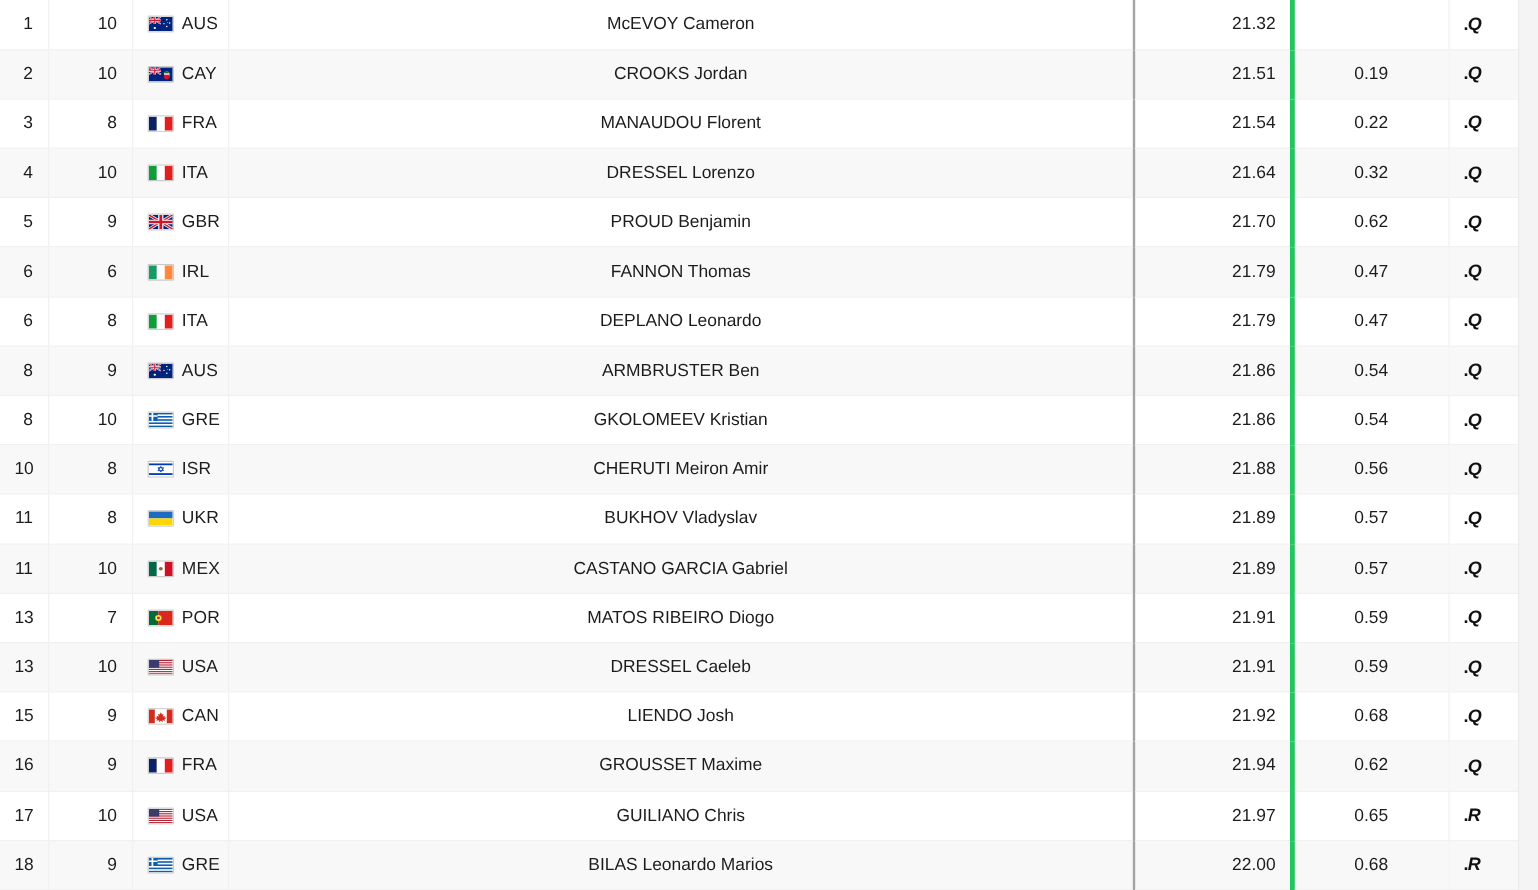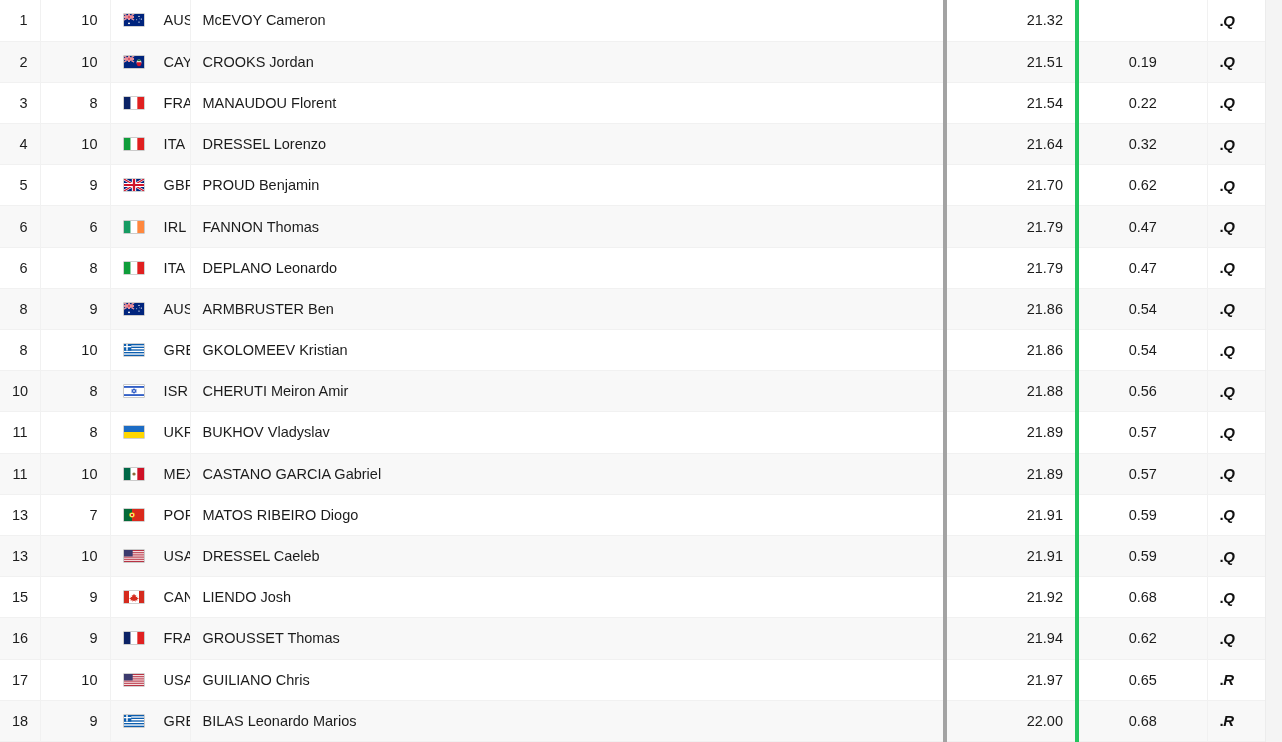--- a/index.html
+++ b/index.html
@@ -58,26 +58,26 @@
   col.c-lane  { width: 70px; }
   col.c-nat   { width: 80px; }
   col.c-name  { width: 755px; }
   col.c-time  { width: 132px; }
   col.c-gap   { width: 130px; }
   col.c-mark  { width: 125px; }
 
   td.rank { text-align: right; padding-right: 12px; border-right: 1px solid #f1f1f1; }
   td.lane { text-align: right; padding-right: 12px; border-right: 1px solid #f1f1f1; }
   td.nat  { text-align: left;  padding-left: 12px; border-right: 1px solid #f1f1f1; }
-  td.name { text-align: left;  padding-left: 12px; border-right: 4px solid #a3a3a3; }
+  td.name { text-align: center;  padding-left: 12px; border-right: 2px solid #a3a3a3; }
   td.time { text-align: right; padding-right: 20px; border-right: 4px solid #22c55e; }
   td.gap  { text-align: center; padding-right: 20px; border-right: 1px solid #f1f1f1; }
   td.mark { text-align: left;  padding-left: 8px; }
 
-  .nat-wrap { display: flex; align-items: center; gap: 19px; }
+  .nat-wrap { display: flex; align-items: center; gap: 7px; }
   .flag {
     width: 22px;
     height: 14px;
     flex: 0 0 22px;
     border: 0.5px solid rgba(0,0,0,0.18);
     box-sizing: border-box;
     overflow: hidden;
     position: relative;
     border-radius: 1px;
   }
@@ -479,21 +479,21 @@
                 <span class="flag">
                   <svg viewBox="0 0 60 40" preserveAspectRatio="none">
     <rect width="20" height="40" fill="#0b2265"></rect>
     <rect x="20" width="20" height="40" fill="#ffffff"></rect>
     <rect x="40" width="20" height="40" fill="#e02020"></rect>
                   </svg>
                 </span>
                 <span class="natcode">FRA</span>
               </span>
             </td>
-            <td class="name"><span class="name-txt">GROUSSET Thomas</span></td>
+            <td class="name"><span class="name-txt">GROUSSET Maxime</span></td>
             <td class="time"><span class="num">21.94</span></td>
             <td class="gap"><span class="num">0.62</span></td>
             <td class="mark"><span class="markchip"><span class="markdot">.</span><span>Q</span></span></td>
           </tr>
           <tr class="odd">
             <td class="rank"><span class="num">17</span></td>
             <td class="lane"><span class="num">10</span></td>
             <td class="nat">
               <span class="nat-wrap">
                 <span class="flag">

